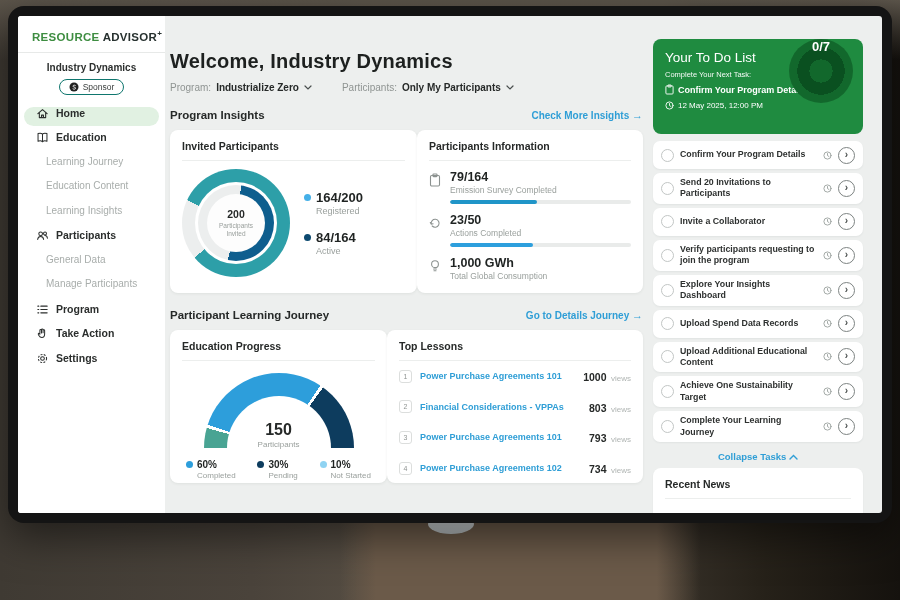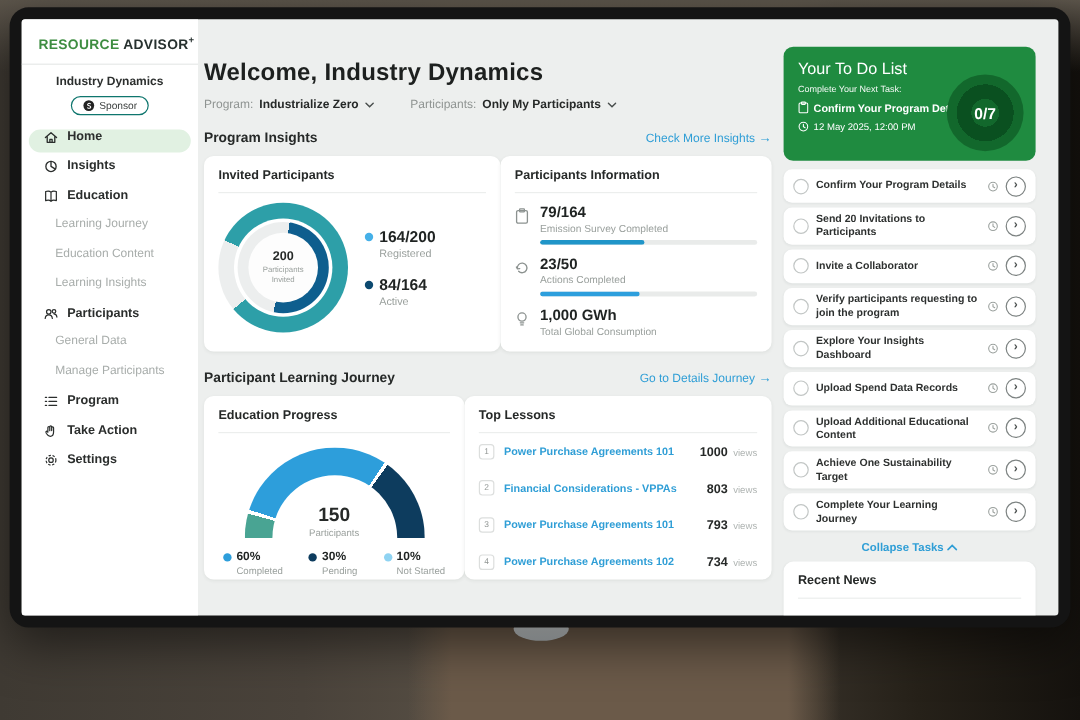--- a/index.html
+++ b/index.html
@@ -38,21 +38,21 @@
   .nav-item svg{flex-shrink:0;}
 
   
   .main{flex:1;box-sizing:border-box;padding:18px 10px 0 5px;min-width:0;}
   .h1{font-size:20px;font-weight:bold;color:#1d201f;letter-spacing:.2px;margin:16px 0 0 0;}
   .filters{display:flex;gap:30px;margin-top:9px;font-size:10px;color:#8f9492;align-items:center;}
   .filter{display:flex;align-items:center;gap:5px;cursor:pointer;}
   .filter b{color:#262928;font-size:10px;}
   .section-row{display:flex;justify-content:space-between;align-items:center;margin-top:16px;margin-bottom:9px;}
   .section-title{font-size:11.5px;font-weight:bold;color:#262928;}
-  .tlink{font-size:10px;font-weight:normal;color:#2f9ed6;cursor:pointer;white-space:nowrap;}
+  .tlink{font-size:10px;font-weight:bold;color:#2f9ed6;cursor:pointer;white-space:nowrap;}
   .tlink .arr{font-size:11px;}
 
   .cards{display:flex;}
   .card{background:#fff;border-radius:8px;box-shadow:0 1px 3px rgba(40,50,45,.07);
     box-sizing:border-box;padding:0 12px;overflow:hidden;}
   .card-h{font-size:10.5px;font-weight:bold;color:#262928;padding:10px 0 8px 0;border-bottom:1px solid #eceeed;}
 
   .card-invited{width:247px;height:163px;}
   .invited-body{display:flex;align-items:center;gap:14px;padding-top:8px;}
   .donut{position:relative;width:108px;height:108px;flex-shrink:0;}
@@ -99,23 +99,23 @@
   .views span{font-size:8px;color:#b0b5b3;}
 
   
   .right{width:229px;flex-shrink:0;box-sizing:border-box;padding:23px 19px 0 0;display:flex;flex-direction:column;}
   .todo-head{position:relative;background:#1f8b40;border-radius:8px;color:#fff;
     padding:11px 12px;box-sizing:border-box;height:95px;flex-shrink:0;}
   .todo-title{font-size:13.5px;font-weight:normal;}
   .todo-sub{font-size:7.5px;margin-top:5px;opacity:.95;}
   .todo-next{display:flex;align-items:center;gap:4px;font-size:9px;font-weight:bold;margin-top:5px;}
   .todo-due{display:flex;align-items:center;gap:4px;font-size:8px;margin-top:6px;}
-  .todo-ring{position:absolute;right:10px;top:23px;width:64px;height:64px;border-radius:50%;
+  .todo-ring{position:absolute;right:10px;top:0;width:64px;height:64px;border-radius:50%;
     background:radial-gradient(closest-side,#12682c 0 36%,#0a5020 36% 74%,#12682c 74% 100%);
-    display:flex;align-items:center;justify-content:center;}
+    display:flex;justify-content:center;}
   .todo-ring b{font-size:13px;color:#fff;}
 
   .tasks{margin-top:7px;display:flex;flex-direction:column;gap:4px;}
   .task{background:#fff;border-radius:7px;box-shadow:0 1px 2px rgba(40,50,45,.06);
     padding:4px 8px;display:flex;align-items:center;gap:6px;min-height:28px;box-sizing:border-box;cursor:pointer;}
   .chk{width:11px;height:11px;border:1.2px solid #c2c6c5;border-radius:50%;flex-shrink:0;background:#fff;}
   .task-l{flex:1;font-size:8.8px;font-weight:bold;color:#2e3130;line-height:1.3;}
   .tclock{flex-shrink:0;}
   .go{width:15px;height:15px;border:1.2px solid #7d8382;border-radius:50%;color:#4a4f4e;
     font-size:10px;line-height:13px;text-align:center;flex-shrink:0;font-weight:bold;}
@@ -147,27 +147,20 @@
           </svg>
       <span>Sponsor</span>
     </div>
 
     <div class="nav">
       <div class="nav-item active">
         <svg width="13" height="13" viewBox="0 0 14 14" fill="none" stroke="#2b2e2d" stroke-width="1.2" stroke-linecap="round" stroke-linejoin="round">
               <path d="M2 7.2 7 2.8l5 4.4M3.6 6.2v5.2h6.8V6.2M6 11.4V8.8h2v2.6"></path>
             </svg>
         <span>Home</span>
-      </div>
-      <div class="nav-item">
-        <svg width="13" height="13" viewBox="0 0 14 14" fill="none" stroke="#2b2e2d" stroke-width="1.2" stroke-linecap="round" stroke-linejoin="round">
-              <circle cx="7" cy="7.2" r="4.6"></circle>
-              <path d="M7 2.6v4.6l3.6 2.2"></path>
-            </svg>
-        <span>Insights</span>
       </div>
       <div class="nav-item">
         <svg width="13" height="13" viewBox="0 0 14 14" fill="none" stroke="#2b2e2d" stroke-width="1.1" stroke-linecap="round" stroke-linejoin="round">
               <path d="M7 3.4C5.8 2.2 3.8 2.2 2.2 2.8V11c1.6-.6 3.6-.6 4.8.6 1.2-1.2 3.2-1.2 4.8-.6V2.8C10.2 2.2 8.2 2.2 7 3.4zM7 3.4v8.2"></path>
             </svg>
         <span>Education</span>
       </div>
       <div class="nav-item sub">
         <span>Learning Journey</span>
       </div>

